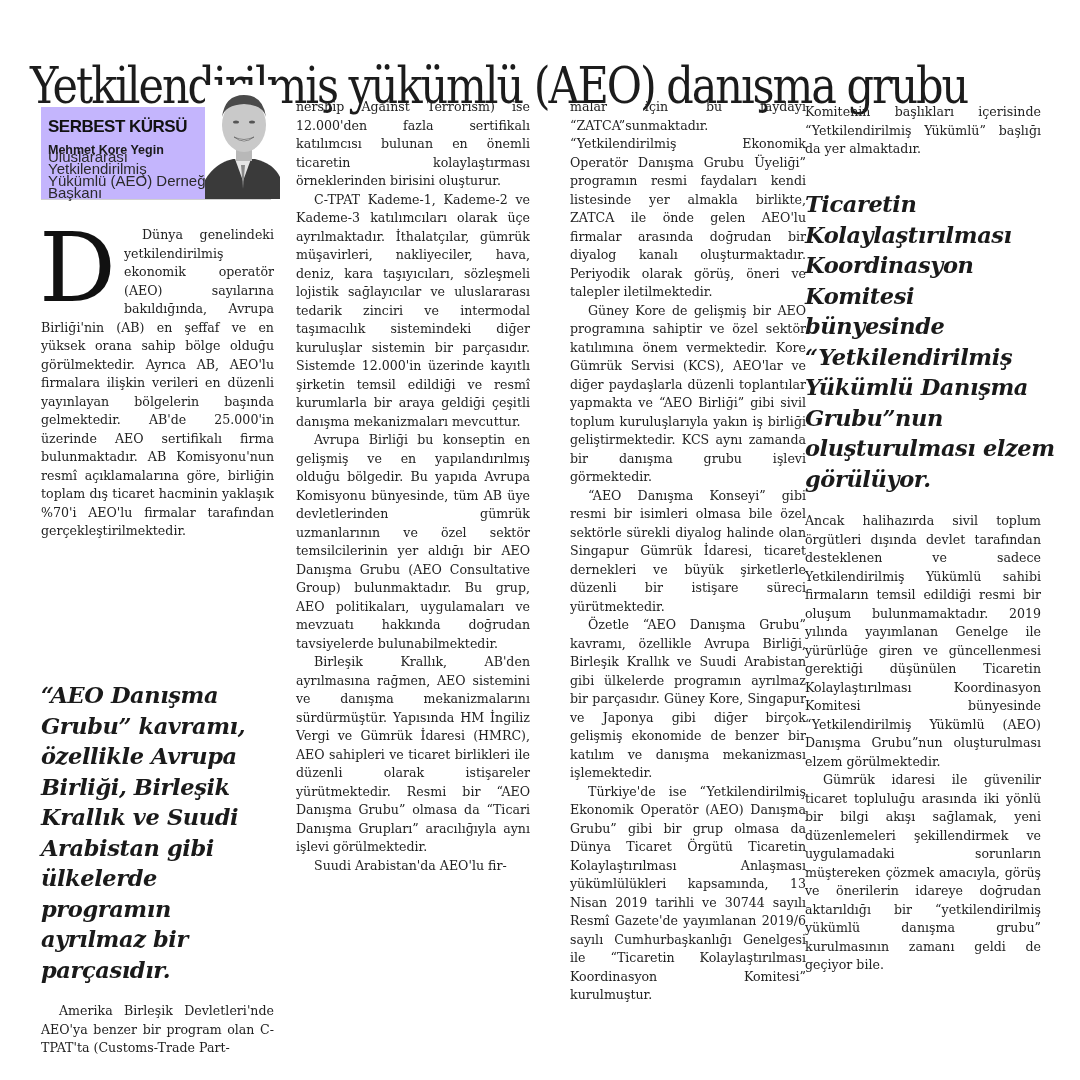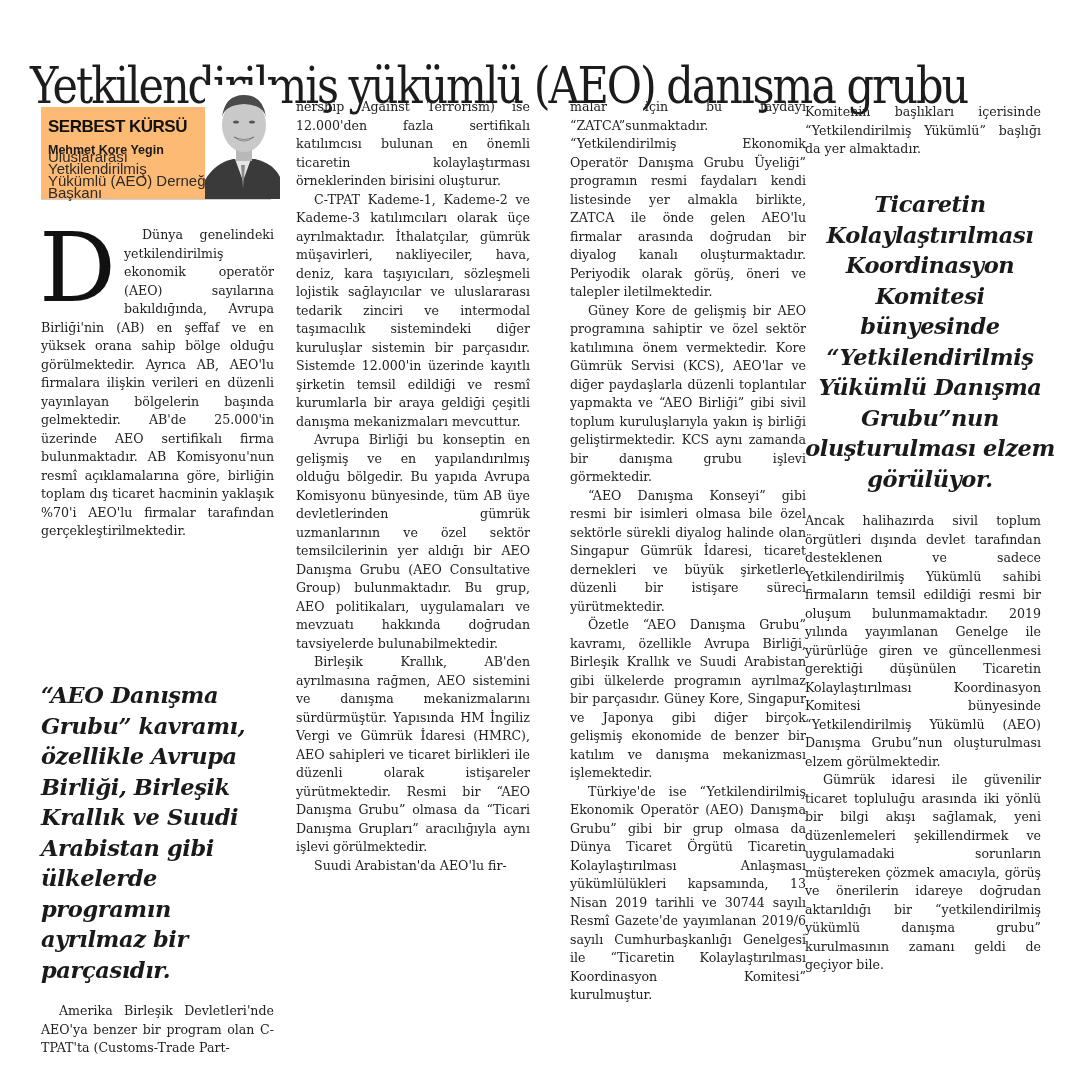--- a/index.html
+++ b/index.html
@@ -5,21 +5,21 @@
   html, body { margin:0; padding:0; background:#ffffff; }
   body { width:1080px; height:1080px; position:relative; overflow:hidden; color:#1a1a1a; }
   .headline {
     position:absolute; left:30px; top:22px; width:1030px;
     font-family:"DejaVu Serif", serif; font-weight:normal; font-size:50px;
     letter-spacing:-2.4px; line-height:60px; color:#1c1c1c;
     transform:scaleX(0.86); transform-origin:left top; white-space:nowrap;
   }
   .byline-box {
     position:absolute; left:41px; top:107px; width:230px; height:92px;
-    background:#fdba74; border-bottom:1px solid #d0d0d0;
+    background:#c4b5fd; border-bottom:1px solid #d0d0d0;
   }
   .kicker {
     position:absolute; left:7px; top:10px;
     font-family:"Liberation Sans", sans-serif; font-weight:bold; font-size:17px;
     letter-spacing:-0.5px; color:#111;
   }
   .author {
     position:absolute; left:7px; top:36px;
     font-family:"Liberation Sans", sans-serif; font-weight:bold; font-size:12.5px; color:#1a1a1a;
   }
@@ -42,21 +42,21 @@
   .col4 { left:805px; top:103px; width:236px; }
   .dropcap {
     float:left; font-family:"DejaVu Serif", serif; font-size:96px; line-height:80px;
     margin:2px 8px -4px -2px; color:#111; font-weight:normal;
   }
   .pull {
     font-family:"DejaVu Serif", serif; font-style:italic; font-weight:bold;
     font-size:22.5px; line-height:30.5px; color:#1a1a1a; letter-spacing:-0.4px;
   }
   .pull1 { position:absolute; left:41px; top:680px; width:235px; }
-  .pull2 { position:absolute; left:805px; top:189px; width:250px;text-align:center; }
+  .pull2 { position:absolute; left:805px; top:189px; width:250px; }
   .subhead {
     font-family:"Liberation Sans", sans-serif; font-weight:bold; font-size:14.8px;
     line-height:17px; color:#111; margin:20px 0 2px 0; letter-spacing:-0.3px;
   }
   .col4b { left:805px; top:512px; width:236px; }
   .col1b { left:41px; top:1002px; width:233px; }
 </style>
 </head>
 <body>
 

